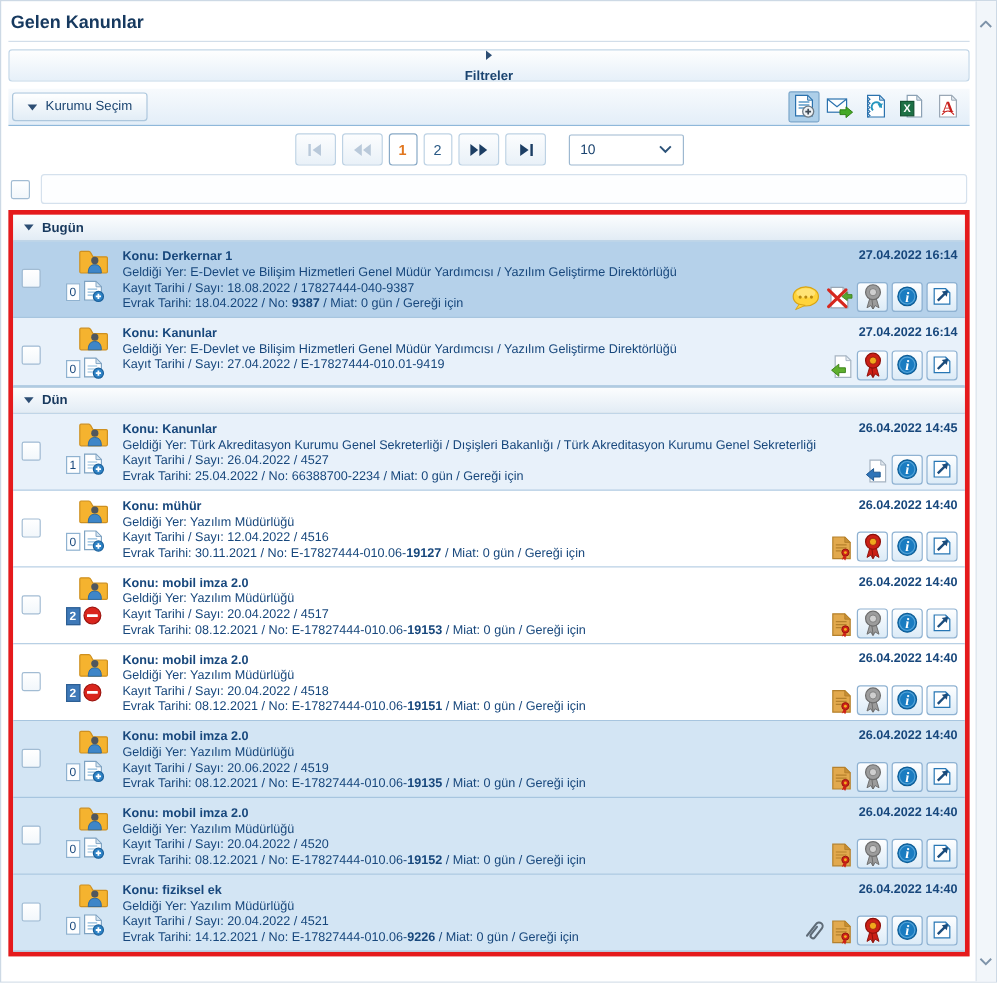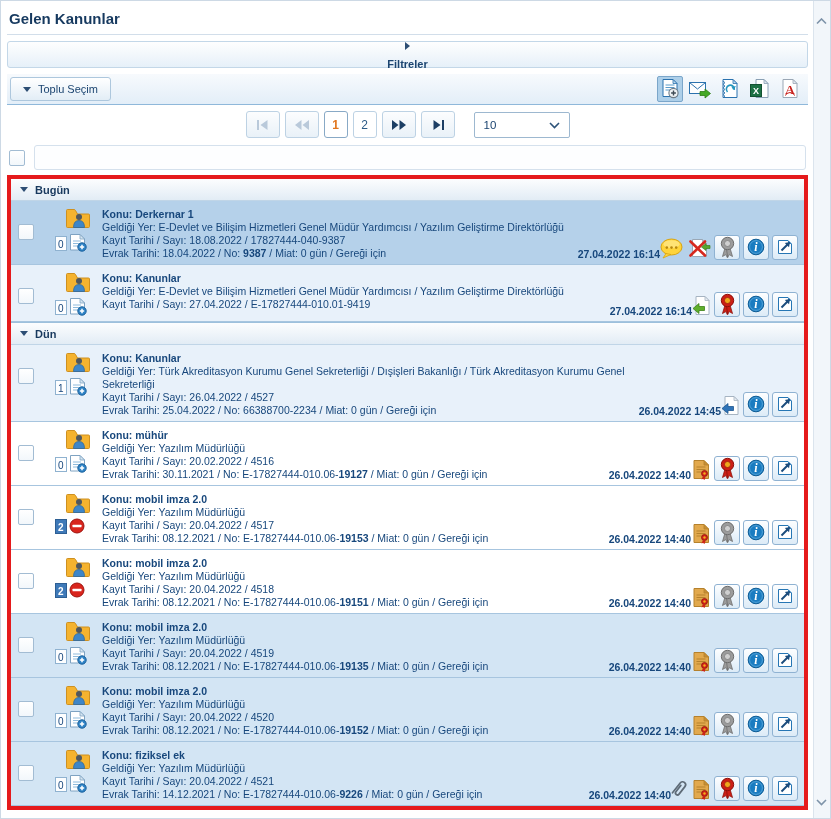--- a/index.html
+++ b/index.html
@@ -49,21 +49,21 @@
   .col-icons{width:51px;flex:none;display:flex;flex-direction:column;align-items:flex-start;}
   .folder-wrap{margin-left:14px;}
   .badge-row{display:flex;align-items:center;gap:2px;margin-top:3px;margin-left:4px;}
   .badge{min-width:10px;height:15px;line-height:15px;padding:0 2px;text-align:center;font-size:10px;color:#17477C;
        background:#FDFEFF;border:1px solid #8FB2D0;box-sizing:border-box;}
   .badge.blue{background:#3E79B8;color:#fff;border-color:#2D5F94;font-weight:bold;}
   .col-text{flex:1;min-width:0;font-size:10.5px;line-height:13px;color:#17477C;padding-top:1px;}
   .konu{font-weight:bold;}
   .evrak{max-width:395px;}
   .b{font-weight:bold;}
-  .col-right{flex:none;margin-left:4px;display:flex;flex-direction:row;justify-content:space-between;align-items:flex-end;}
+  .col-right{flex:none;margin-left:4px;display:flex;flex-direction:column;justify-content:space-between;align-items:flex-end;}
   .rdate{font-size:10.5px;font-weight:bold;color:#17477C;white-space:nowrap;}
   .actions{display:flex;align-items:flex-end;gap:3px;}
   .act-btn{width:26px;height:25px;display:flex;align-items:center;justify-content:center;
        background:linear-gradient(#FDFEFF,#DCEBF7);border:1px solid #8FB2D2;border-radius:3px;box-sizing:border-box;}
   .icon-plain{display:flex;align-items:flex-end;padding-bottom:1px;}
 
   .tri-right{width:0;height:0;border-left:5px solid #2D4E74;border-top:4px solid transparent;border-bottom:4px solid transparent;display:inline-block;}
   .tri-down{width:0;height:0;border-top:5px solid #2D4E74;border-left:4px solid transparent;border-right:4px solid transparent;display:inline-block;}
 </style>
 </head>
@@ -75,21 +75,21 @@
     <div class="page-title">Gelen Kanunlar</div>
 
     <div class="filters-panel">
       <span class="tri-right"></span>
       <span class="filters-label">Filtreler</span>
     </div>
 
     <div class="bulk-bar">
       <button class="bulk-btn">
         <span class="tri-down"></span>
-        <span>Toplu Seçim</span>
+        <span>Kurumu Seçim</span>
       </button>
       <div class="toolbar" id="toolbar">
           <span class="tb-icon selected">
             <svg width="22" height="22" viewBox="0 0 22 22" xmlns="http://www.w3.org/2000/svg">
               <path d="M4,1.5 h10 l4,4 v13 h-14 z" fill="#fff" stroke="#2B72AE"></path>
      <path d="M14,1.5 l4,4 h-4 z" fill="#BBD7EC" stroke="#2B72AE" stroke-width="0.8"></path>
      <path d="M6.5,7 h9 M6.5,9.5 h9 M6.5,12 h9" stroke="#5B9BC9" stroke-width="1.2"></path>
      <circle cx="14.5" cy="15" r="4.6" fill="#EEF2F5" stroke="#6E7B86" stroke-width="1.1"></circle>
      <path d="M14.5,12.6 v4.8 M12.1,15 h4.8" stroke="#3E4A55" stroke-width="1.4"></path>
             </svg>
@@ -410,21 +410,21 @@
      <path d="M4,8 h8 M4,10.5 h8 M4,13 h6" stroke="#8FBBDC"></path>
      <circle cx="13" cy="14" r="4.2" fill="#2E83C6" stroke="#1B619C"></circle>
      <path d="M13,11.8 v4.4 M10.8,14 h4.4" stroke="#fff" stroke-width="1.5"></path>
                 </svg>
               </span>
             </div>
           </div>
           <div class="col-text">
             <div class="konu">Konu: mühür</div>
             <div>Geldiği Yer: Yazılım Müdürlüğü</div>
-            <div>Kayıt Tarihi / Sayı: 20.02.2022 / 4516</div>
+            <div>Kayıt Tarihi / Sayı: 12.04.2022 / 4516</div>
             <div class="evrak"><span>Evrak Tarihi: 30.11.2021 / No: E-17827444-010.06-</span><span class="b">19127</span><span> / Miat: 0 gün / Gereği için</span></div>
           </div>
           <div class="col-right">
             <div class="rdate">26.04.2022 14:40</div>
             <div class="actions">
               <span class="icon-plain">
                 <svg width="20" height="21" viewBox="0 0 20 21" xmlns="http://www.w3.org/2000/svg">
                   <path d="M3,1.5 h10 l4.5,4.5 v13.5 h-14.5 z" fill="#E2A94D" stroke="#B5812C"></path>
      <path d="M13,1.5 l4.5,4.5 h-4.5 z" fill="#C78F35" stroke="#B5812C" stroke-width="0.8"></path>
      <path d="M5.5,8 h9 M5.5,10.5 h9 M5.5,13 h5" stroke="#B5812C"></path>
@@ -626,21 +626,21 @@
      <path d="M4,8 h8 M4,10.5 h8 M4,13 h6" stroke="#8FBBDC"></path>
      <circle cx="13" cy="14" r="4.2" fill="#2E83C6" stroke="#1B619C"></circle>
      <path d="M13,11.8 v4.4 M10.8,14 h4.4" stroke="#fff" stroke-width="1.5"></path>
                 </svg>
               </span>
             </div>
           </div>
           <div class="col-text">
             <div class="konu">Konu: mobil imza 2.0</div>
             <div>Geldiği Yer: Yazılım Müdürlüğü</div>
-            <div>Kayıt Tarihi / Sayı: 20.04.2022 / 4519</div>
+            <div>Kayıt Tarihi / Sayı: 20.06.2022 / 4519</div>
             <div class="evrak"><span>Evrak Tarihi: 08.12.2021 / No: E-17827444-010.06-</span><span class="b">19135</span><span> / Miat: 0 gün / Gereği için</span></div>
           </div>
           <div class="col-right">
             <div class="rdate">26.04.2022 14:40</div>
             <div class="actions">
               <span class="icon-plain">
                 <svg width="20" height="21" viewBox="0 0 20 21" xmlns="http://www.w3.org/2000/svg">
                   <path d="M3,1.5 h10 l4.5,4.5 v13.5 h-14.5 z" fill="#E2A94D" stroke="#B5812C"></path>
      <path d="M13,1.5 l4.5,4.5 h-4.5 z" fill="#C78F35" stroke="#B5812C" stroke-width="0.8"></path>
      <path d="M5.5,8 h9 M5.5,10.5 h9 M5.5,13 h5" stroke="#B5812C"></path>

